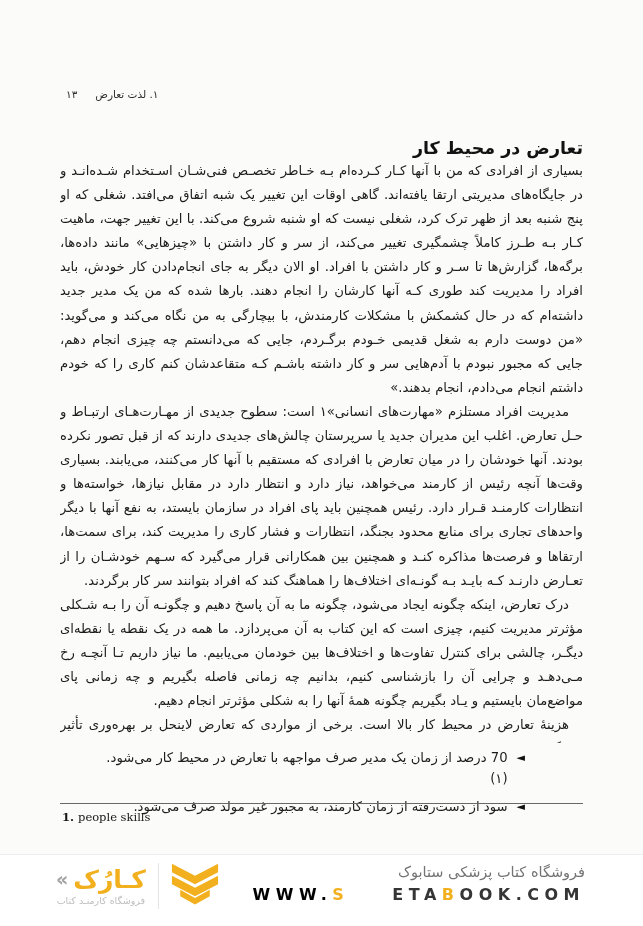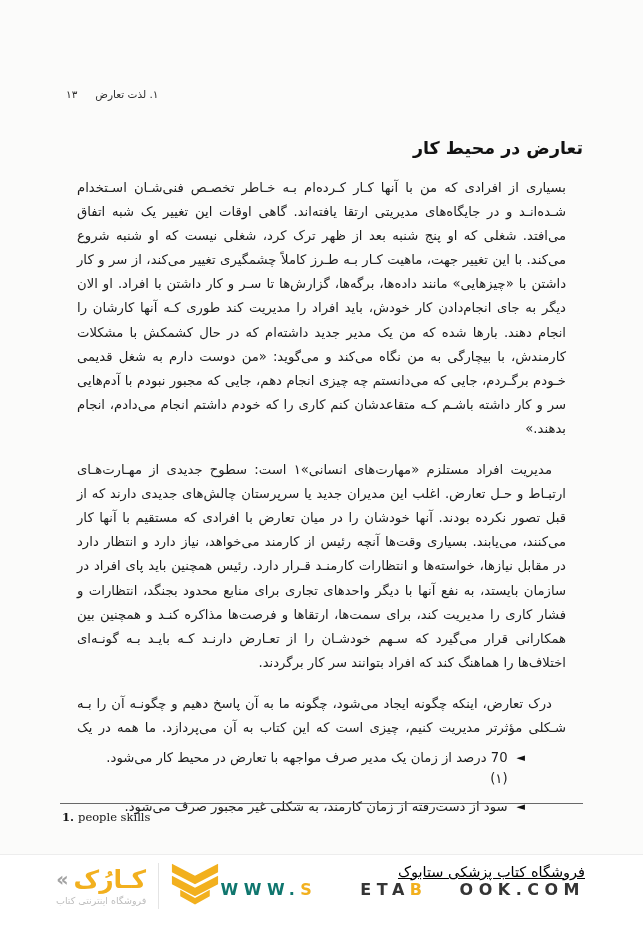--- a/index.html
+++ b/index.html
@@ -20,21 +20,21 @@
     position:absolute;top:126px;right:60px;
     direction:rtl;font-size:17.5px;font-weight:bold;color:#121212;
     letter-spacing:.2px;
   }
   
   .body-text{
     position:absolute;top:159px;right:60px;width:523px;height:584px;
     direction:rtl;text-align:justify;overflow:hidden;
     font-size:13.2px;line-height:24.1px;color:#1c1c1c;
   }
-  .para{margin:17px;}
+  .para{margin:0;}
   .para.indent{text-indent:14px;}
   
   .bullet-list{
     position:absolute;top:747px;right:118px;width:420px;
     direction:rtl;font-size:13.2px;color:#1c1c1c;
   }
   .bullet-item{display:flex;gap:9px;align-items:flex-start;margin-bottom:7px;line-height:21px;}
   .bullet-arrow{font-size:11px;line-height:21px;color:#111;}
   
   .footnote-rule{
@@ -45,21 +45,21 @@
     position:absolute;top:810px;left:62px;direction:ltr;
     font-family:"DejaVu Serif",serif;font-size:11.5px;color:#161616;
   }
   .footnote .fn-num{font-weight:bold;margin-right:4px;}
   
   .footer{
     position:absolute;left:0;bottom:0;width:643px;height:71px;
     background:#ffffff;border-top:1px solid #ededed;
   }
   .footer-right{position:absolute;right:58px;top:9px;text-align:right;}
-  .store-name{direction:rtl;font-size:14.5px;color:#000000;text-decoration:underline;}
+  .store-name{direction:rtl;font-size:14.5px;color:#737373;margin-bottom:5px;}
   .website{font-size:16px;font-weight:bold;letter-spacing:5.5px;color:#353535;white-space:nowrap;}
   .footer-left{position:absolute;left:56px;top:8px;display:flex;align-items:center;gap:12px;}
   .wordmark-block{text-align:center;}
   .wordmark-row{display:flex;align-items:center;justify-content:center;gap:5px;}
   .guillemet{color:#a3a3a3;font-size:19px;font-weight:bold;line-height:1;}
   .wordmark{direction:rtl;font-size:25px;font-weight:bold;line-height:1.1;}
   .logo-tagline{direction:rtl;font-size:9.5px;color:#bdbdbd;margin-top:2px;}
   .logo-divider{width:1px;height:46px;background:#e4e4e4;}
   .emblem{display:block;}
 </style>
@@ -82,46 +82,46 @@
       <p class="para indent">هزینهٔ تعارض در محیط کار بالا است. برخی از مواردی که تعارض لاینحل بر بهره‌وری تأثیر مـی‌گذارد شامل نکات زیر است:</p>
     </div>
 
   <div class="bullet-list">
       <div class="bullet-item">
         <span class="bullet-arrow">◄</span>
         <span>70 درصد از زمان یک مدیر صرف مواجهه با تعارض در محیط کار می‌شود. (۱)</span>
       </div>
       <div class="bullet-item">
         <span class="bullet-arrow">◄</span>
-        <span>سود از دست‌رفته از زمان کارمند، به شکلی غیر مجبور صرف می‌شود.</span>
+        <span>سود از دست‌رفته از زمان کارمند، به مجبور غیر مولد صرف می‌شود.</span>
       </div>
     </div>
 
   <div class="footnote-rule"></div>
   <div class="footnote">
     <span class="fn-num">1.</span><span>people skills</span>
   </div>
 
   <div class="footer">
 
     <div class="footer-left">
       <div class="wordmark-block">
         <div class="wordmark-row">
           <span class="guillemet">«</span>
           <span class="wordmark" style="color: rgb(242, 176, 30);">کـارُک</span>
         </div>
-        <div class="logo-tagline" style="color: rgb(189, 189, 189);">فروشگاه اینترنتی کتاب</div>
+        <div class="logo-tagline" style="color: rgb(189, 189, 189);">فروشگاه کارمنـد کتاب</div>
       </div>
       <div class="logo-divider"></div>
       <svg class="emblem" width="48" height="46" viewBox="0 0 52 48" aria-hidden="true">
         <polygon class="accent-fill" points="1,0 26,13 51,0 51,9 26,22 1,9" fill="#f2b01e"></polygon>
         <polygon class="accent-fill" points="1,13 26,26 51,13 51,22 26,35 1,22" fill="#f2b01e"></polygon>
         <polygon class="accent-fill" points="10,28 26,37 42,28 42,35 26,44 10,35" fill="#f2b01e"></polygon>
       </svg>
     </div>
 
     <div class="footer-right">
       <div class="store-name">فروشگاه کتاب پزشکی ستابوک</div>
-      <div class="website"><span style="color: #0f766e;">WWW.</span><span style="color: rgb(242, 176, 30);">S</span><span style="color: rgb(53, 53, 53); margin-left: 43px;">ETA</span><span style="color: rgb(242, 176, 30);">B</span><span style="color: rgb(53, 53, 53); margin-left: 32px;">OOK.COM</span></div>
+      <div class="website"><span style="color: #000000;">WWW.</span><span style="color: rgb(242, 176, 30);">S</span><span style="color: rgb(53, 53, 53); margin-left: 43px;">ETA</span><span style="color: rgb(242, 176, 30);">B</span><span style="color: rgb(53, 53, 53);">OOK.COM</span></div>
     </div>
 
   </div>
 </div>
 
 </body></html>

